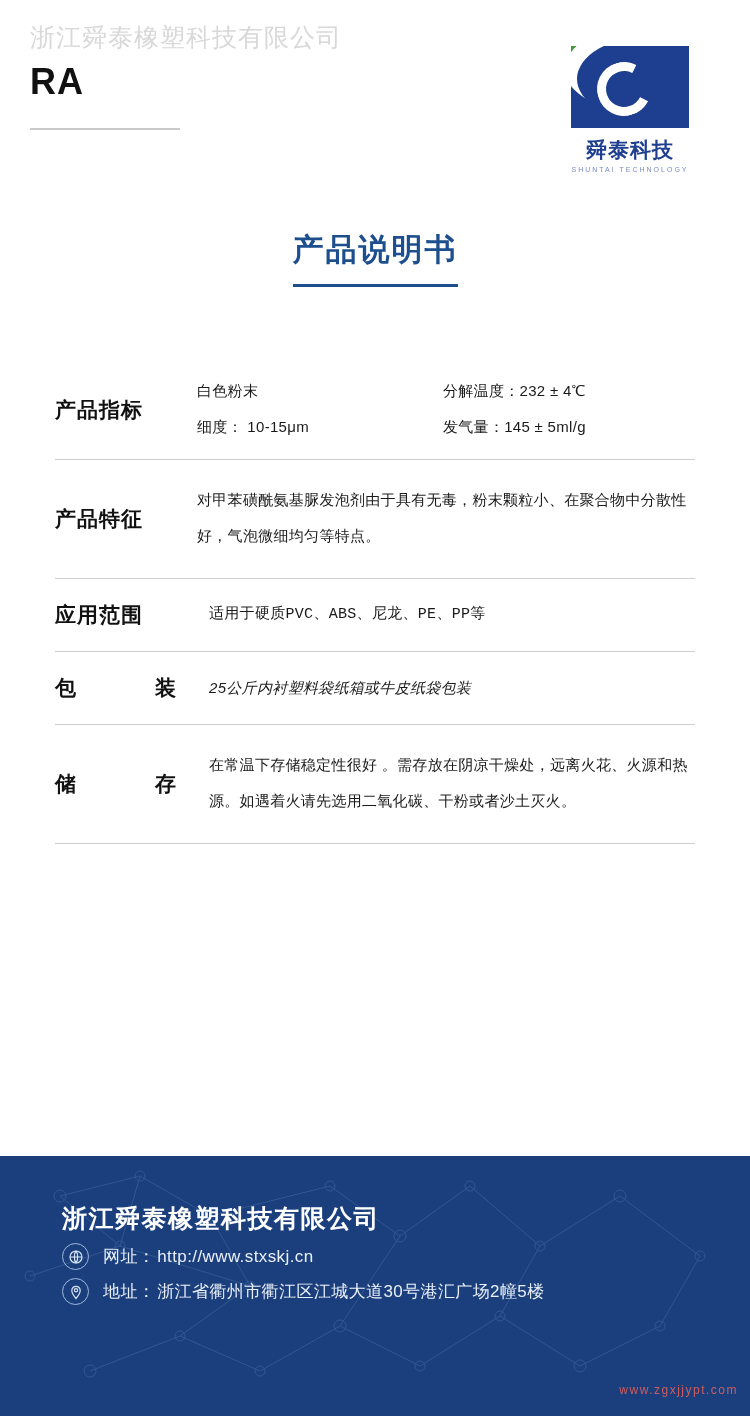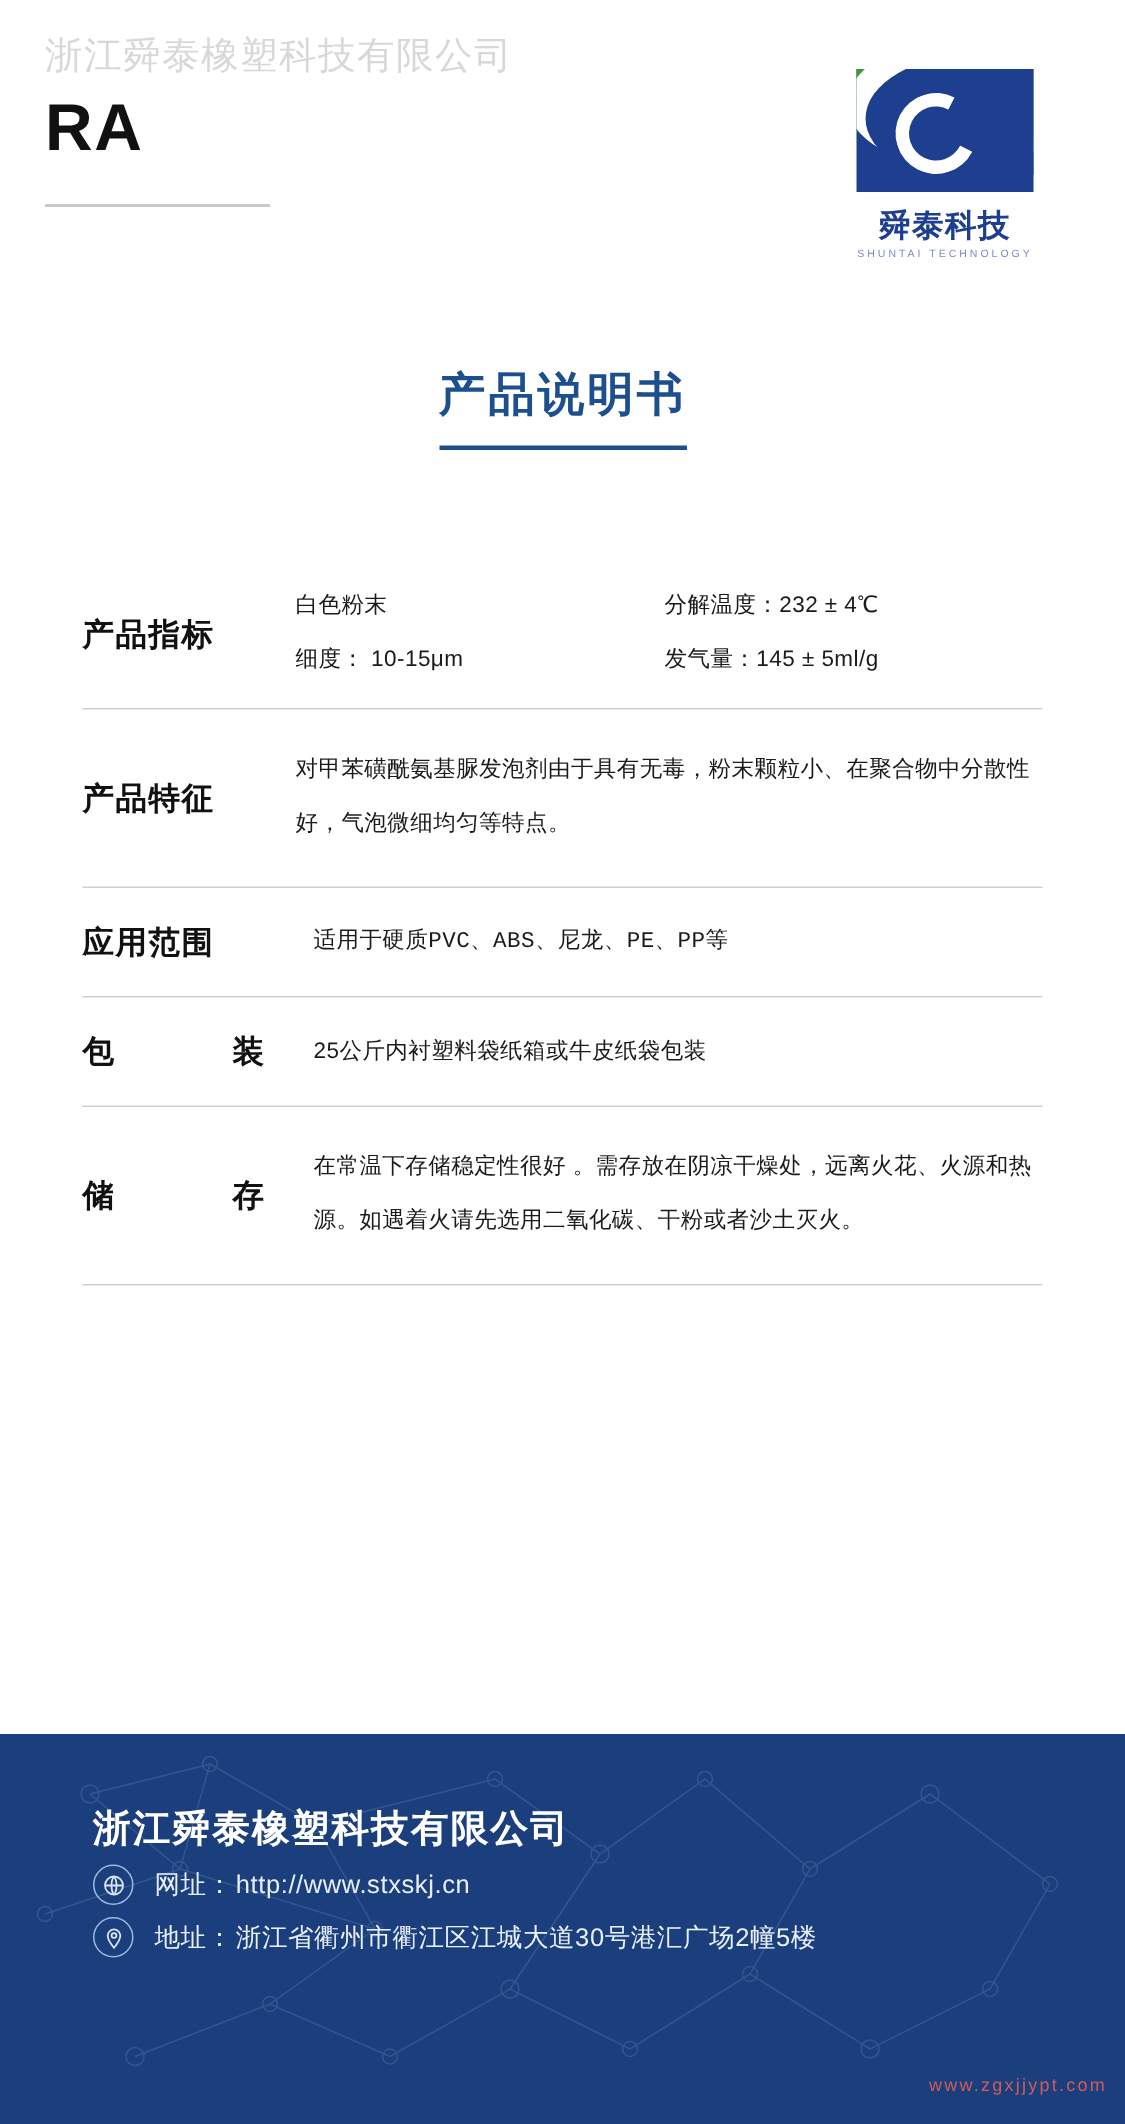--- a/index.html
+++ b/index.html
@@ -25,21 +25,21 @@
   }
   .company-faint {
     font-size: 25px;
     color: #d8d8d8;
     letter-spacing: 1px;
     font-weight: 400;
     line-height: 1.2;
   }
   .ra-code {
     margin-top: 10px;
-    font-size: 44px;
+    font-size: 36px;
     font-weight: 700;
     color: #111111;
     letter-spacing: 1px;
     line-height: 1.1;
   }
   .header-rule {
     margin-top: 26px;
     width: 150px;
     height: 2px;
     background: #c9c9c9;
@@ -106,21 +106,21 @@
   }
   .logo-en {
     margin-top: 2px;
     font-size: 7px;
     color: #7b8bbd;
     letter-spacing: 2px;
   }
 
   
   .title-block {
-    margin-top: 42px;
+    margin-top: 29px;
     text-align: center;
   }
   .doc-title {
     display: inline-block;
     font-size: 31px;
     font-weight: 700;
     color: #1d4f8f;
     letter-spacing: 2px;
     padding-bottom: 13px;
     border-bottom: 3px solid #1d4f8f;
@@ -163,21 +163,21 @@
   }
   .spec-value.two-col {
     display: flex;
   }
   .spec-value .col-a { width: 246px; flex: 0 0 246px; }
   .spec-value .col-b { flex: 1 1 auto; }
 
   .row-indicators .spec-value { padding: 12px 0 14px 2px; }
   .row-features .spec-value { padding: 22px 0 24px 2px; }
   .row-apply .spec-value { padding: 18px 0 18px 14px; font-family: Liberation Mono, monospace; }
-  .row-package .spec-value { padding: 18px 0 18px 14px; }
+  .row-package .spec-value { padding: 18px 0 18px 14px; font-style: italic; }
   .row-storage .spec-value { padding: 22px 0 24px 14px; }
 
   
   .footer {
     position: absolute;
     left: 0;
     bottom: 0;
     width: 750px;
     height: 260px;
     background: #1b3f7d;

